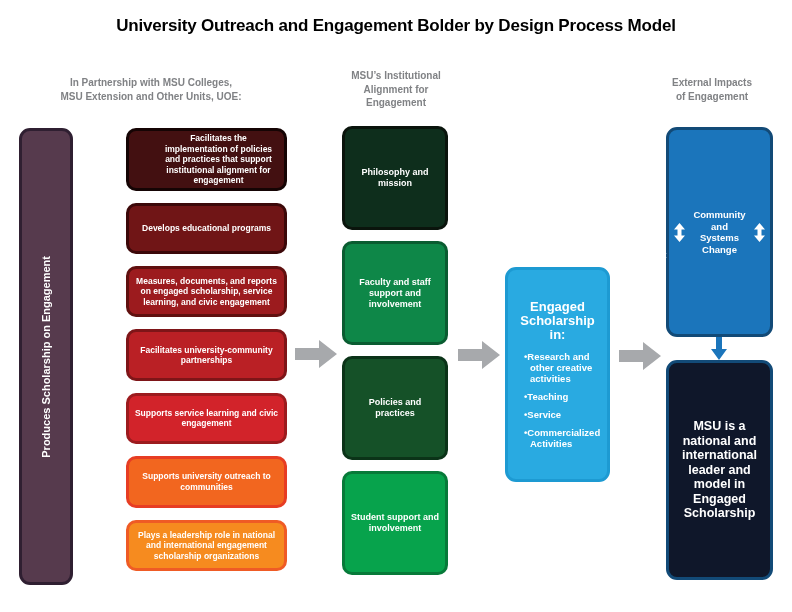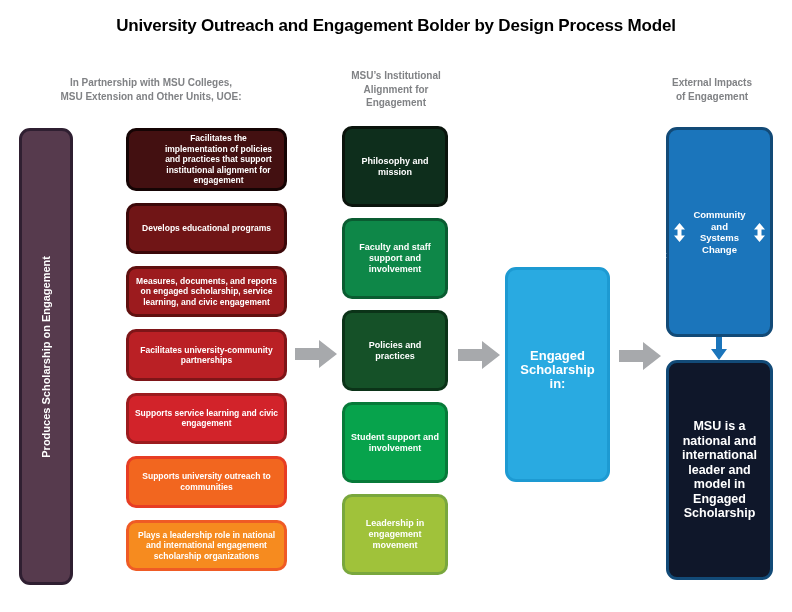--- a/index.html
+++ b/index.html
@@ -135,33 +135,36 @@
     </div>
     <div class="box" style="background-color: rgb(14, 135, 72); border-color: rgb(10, 92, 49);">
       <span>Faculty and staff support and involvement</span>
     </div>
     <div class="box" style="background-color: rgb(21, 81, 40); border-color: rgb(11, 51, 24);">
       <span>Policies and practices</span>
     </div>
     <div class="box" style="background-color: rgb(7, 163, 76); border-color: rgb(7, 122, 57);">
       <span>Student support and involvement</span>
     </div>
-    <div class="box" style="background-color: rgb(160, 194, 58); border-color: rgb(121, 167, 61);">
-      <span>Leadership in engagement movement</span>
-    </div>
   </div>
 
   <div class="flow-arrow flow-arrow-2">
     <svg width="42" height="28" viewBox="0 0 42 28" style="fill: rgb(167, 169, 172);">
       <polygon points="0,8 24,8 24,0 42,14 24,28 24,20 0,20"></polygon>
     </svg>
   </div>
 
   <div class="center-box" style="background-color: rgb(41, 170, 225); border-color: rgb(29, 154, 210);">
     <div class="center-heading">Engaged Scholarship in:</div>
+    <ul class="bullets">
+      <li>Research and other creative activities</li>
+      <li>Teaching</li>
+      <li>Service</li>
+      <li>Commercialized Activities</li>
+    </ul>
   </div>
 
   <div class="flow-arrow flow-arrow-3">
     <svg width="42" height="28" viewBox="0 0 42 28" style="fill: rgb(167, 169, 172);">
       <polygon points="0,8 24,8 24,0 42,14 24,28 24,20 0,20"></polygon>
     </svg>
   </div>
 
   <div class="impacts-top" style="background-color: rgb(27, 117, 187); border-color: rgb(18, 74, 119);">
     <div class="impact-item">Regional Community and Economic Development</div>

